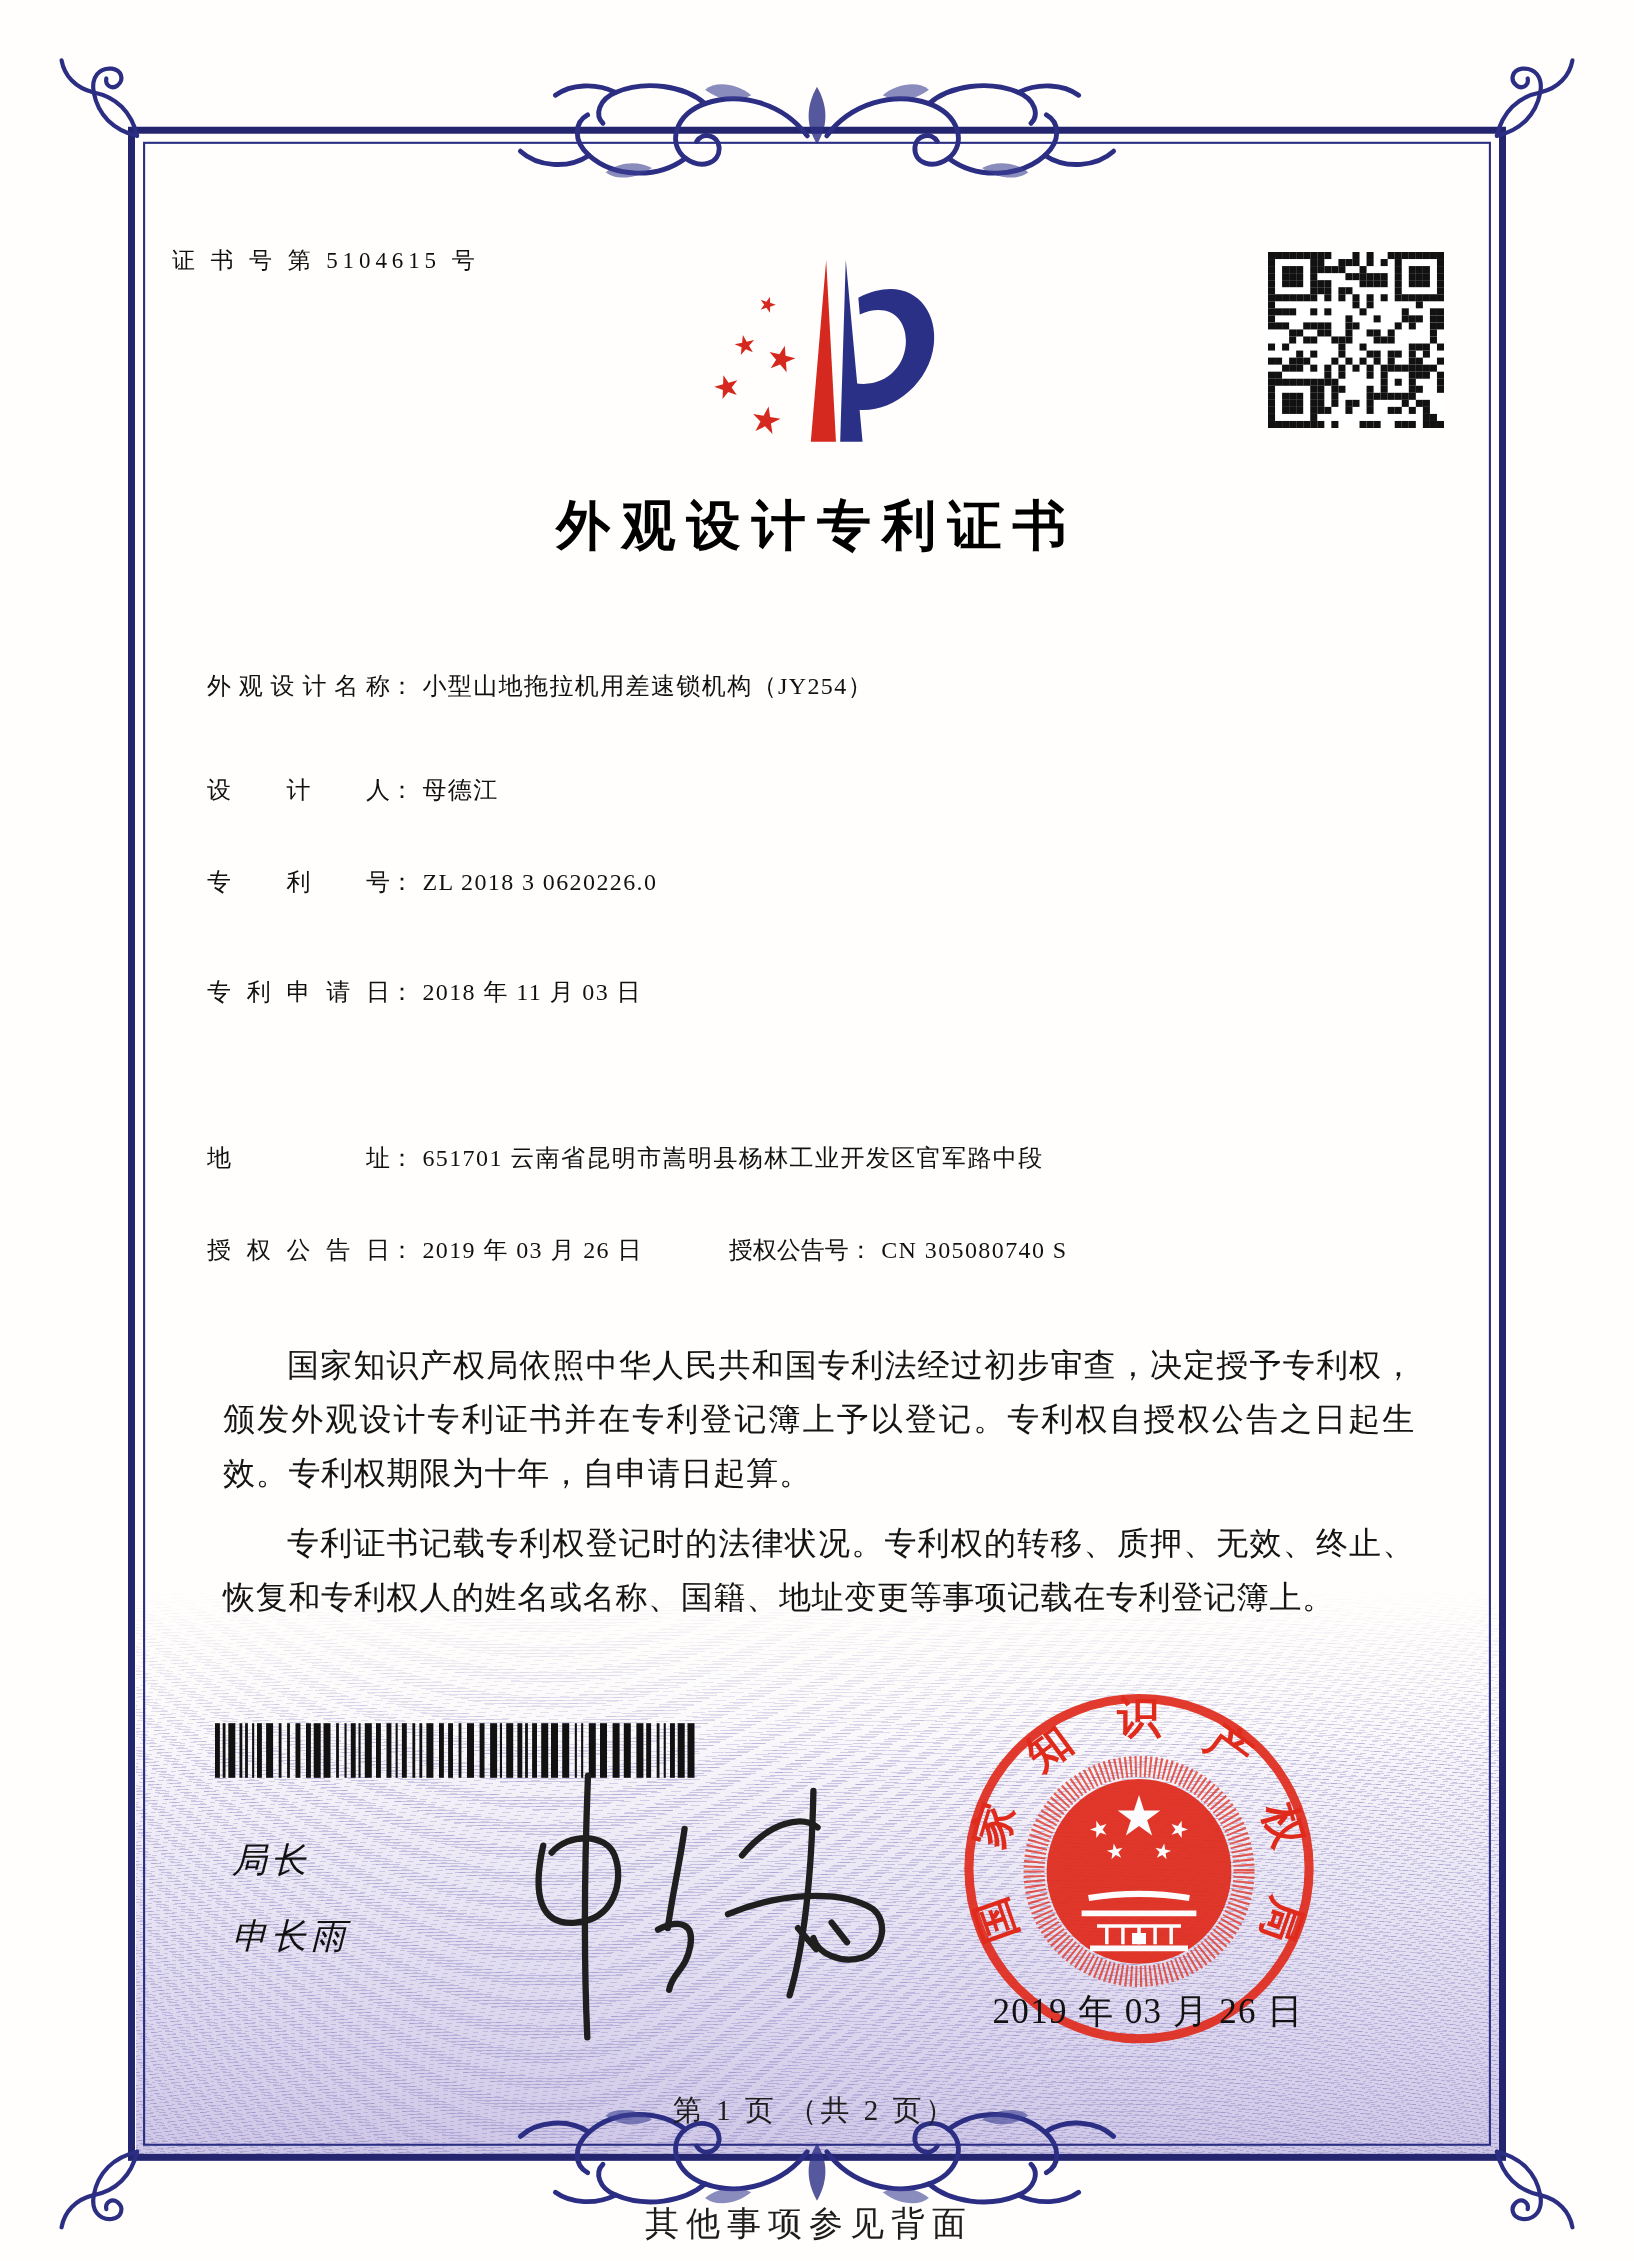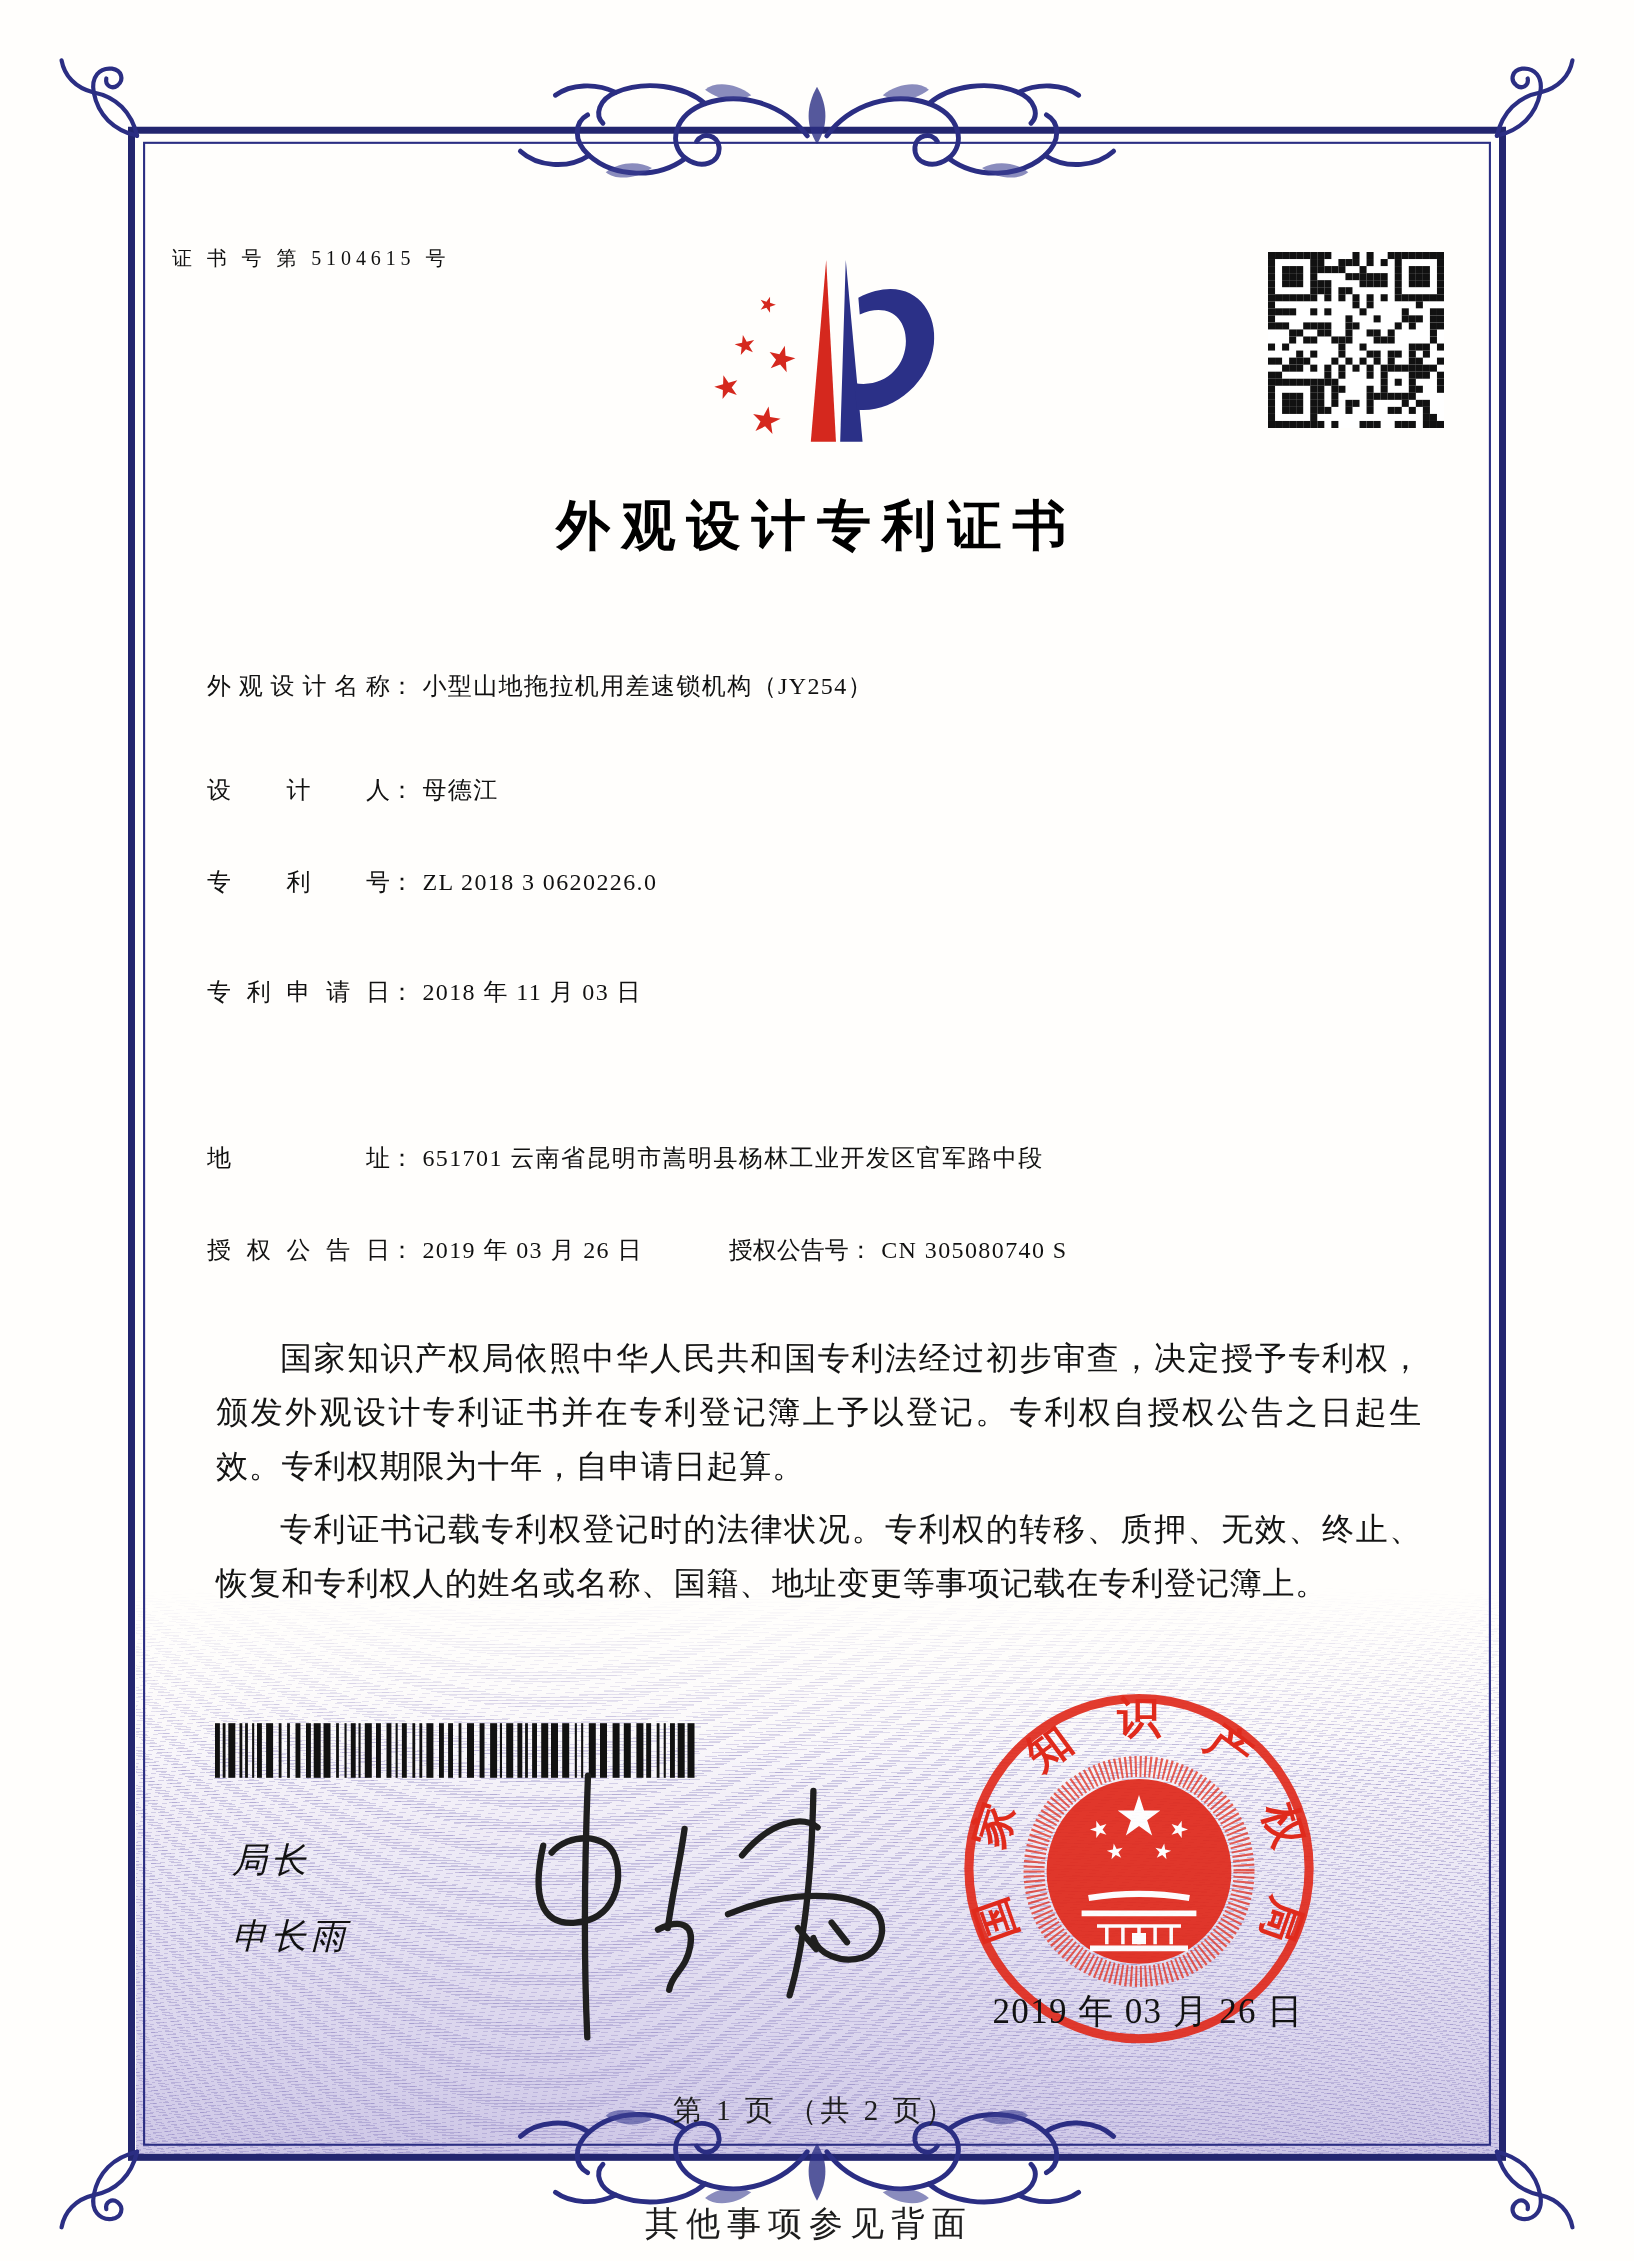--- a/index.html
+++ b/index.html
@@ -11,31 +11,31 @@
   
   .waves{
     position:absolute;left:136px;right:134px;top:1588px;bottom:105px;
     background:
       repeating-radial-gradient(140% 100% at 30% 165%, rgba(122,110,182,0.34) 0 1.7px, rgba(255,255,255,0) 1.7px 10.5px),
       repeating-radial-gradient(150% 105% at 72% 175%, rgba(122,110,182,0.27) 0 1.7px, rgba(255,255,255,0) 1.7px 12.6px),
       linear-gradient(to top, rgba(203,196,229,0.95), rgba(217,211,238,0.6) 45%, rgba(231,227,246,0.3) 72%, rgba(255,255,255,0) 100%);
     -webkit-mask-image:linear-gradient(to top,#000 68%,transparent 100%);
             mask-image:linear-gradient(to top,#000 68%,transparent 100%);
   }
-  .certno{position:absolute;left:172px;top:245px;font-size:20px;letter-spacing:4.9px;color:#101010;}
+  .certno{position:absolute;left:172px;top:245px;font-size:23px;letter-spacing:4.9px;color:#101010;}
   .logo{position:absolute;left:682px;top:253px;width:259px;height:214px;}
   .qr{position:absolute;left:1268px;top:252px;width:176px;height:176px;}
   .title{position:absolute;left:0;right:0;top:490px;text-align:center;font-size:54px;font-weight:bold;letter-spacing:11.2px;color:#000;}
   .row{position:absolute;left:207px;right:140px;font-size:24px;white-space:nowrap;color:#111;}
   .flabel{display:inline-block;width:183px;text-align:justify;text-align-last:justify;}
   .colon{margin-right:8.4px;}
   .fvalue{letter-spacing:1.4px;}
   .grant2{margin-left:86px;}
   .paras{position:absolute;left:207px;right:203px;top:1322px;}
-  .paras p{margin:9px;font-size:32px;line-height:54px;text-indent:2em;letter-spacing:0.7px;color:#141414;text-align:justify;}
+  .paras p{margin:16px;font-size:32px;line-height:54px;text-indent:2em;letter-spacing:0.7px;color:#141414;text-align:justify;}
   .barcode{position:absolute;left:215px;top:1723px;width:483px;height:55px;}
   .signer{position:absolute;left:232px;top:1837px;font-size:35px;letter-spacing:4.2px;color:#111;}
   .signer div{margin-bottom:29px;font-style:italic;}
   .signature{position:absolute;left:378px;top:1763px;width:560px;height:280px;}
   .seal{position:absolute;left:957px;top:1688px;width:364px;height:364px;}
   .seal-date{position:absolute;left:952px;top:1988px;width:392px;text-align:center;font-size:35px;letter-spacing:1.4px;color:#121212;}
   .pageinfo{position:absolute;left:0;right:4px;top:2091px;text-align:center;font-size:29px;letter-spacing:3.5px;color:#1d1d1d;}
   .backnote{position:absolute;left:0;right:16px;top:2201px;text-align:center;font-size:34px;letter-spacing:7px;color:#1d1d1d;}
 </style>
 </head>

